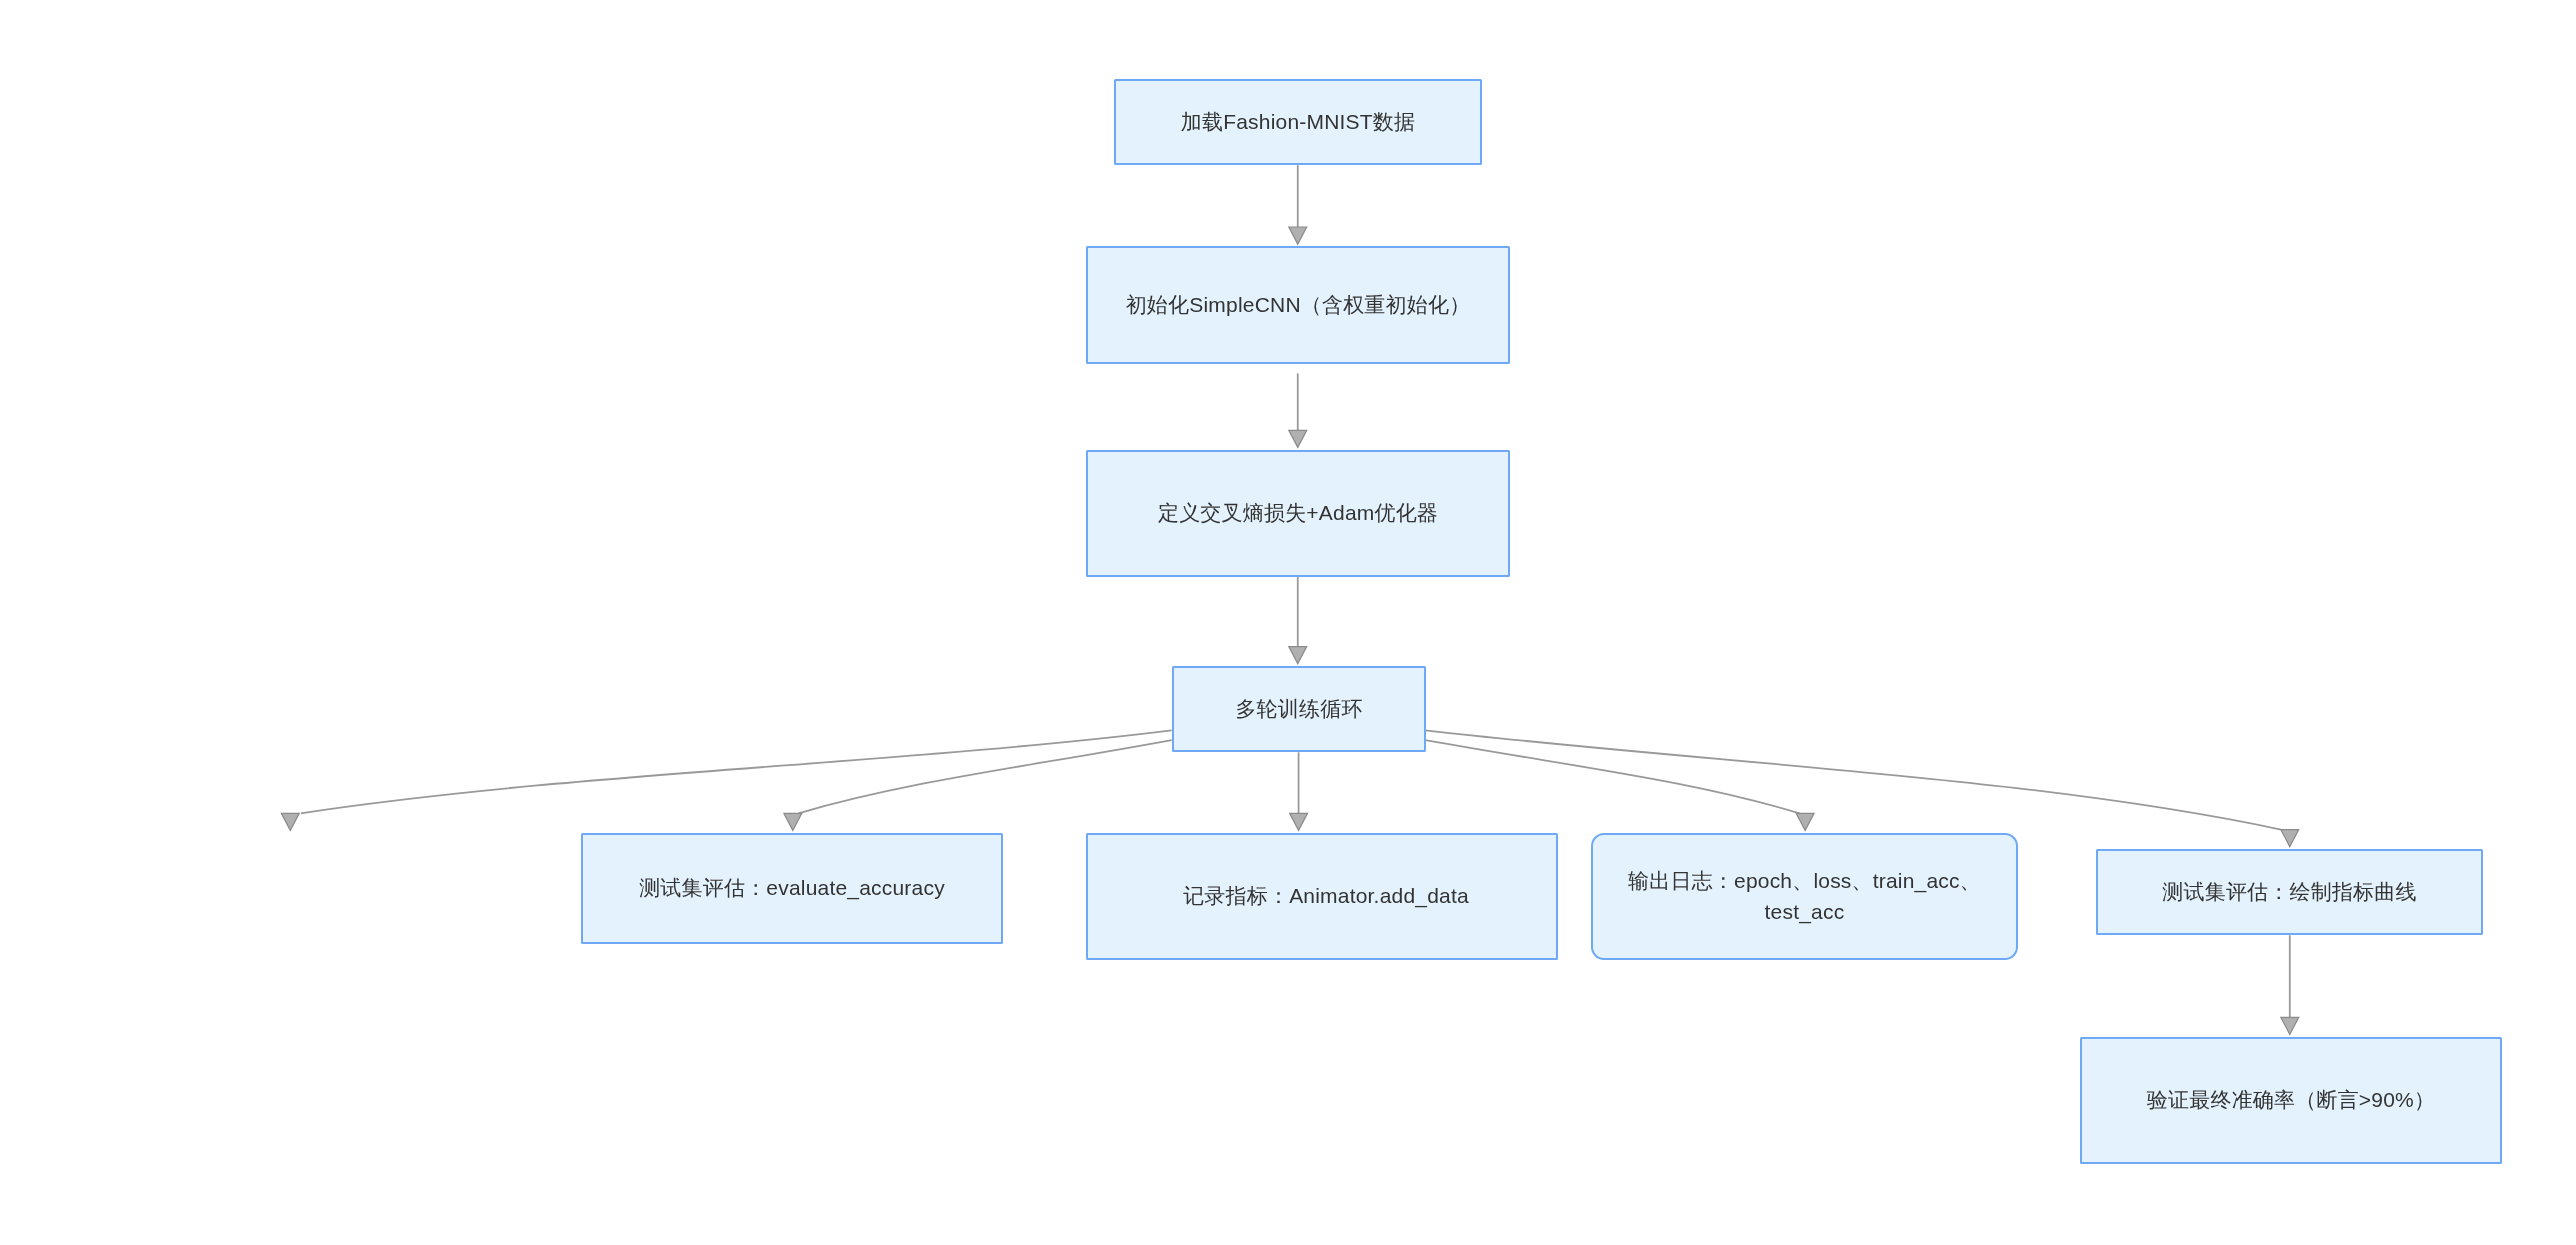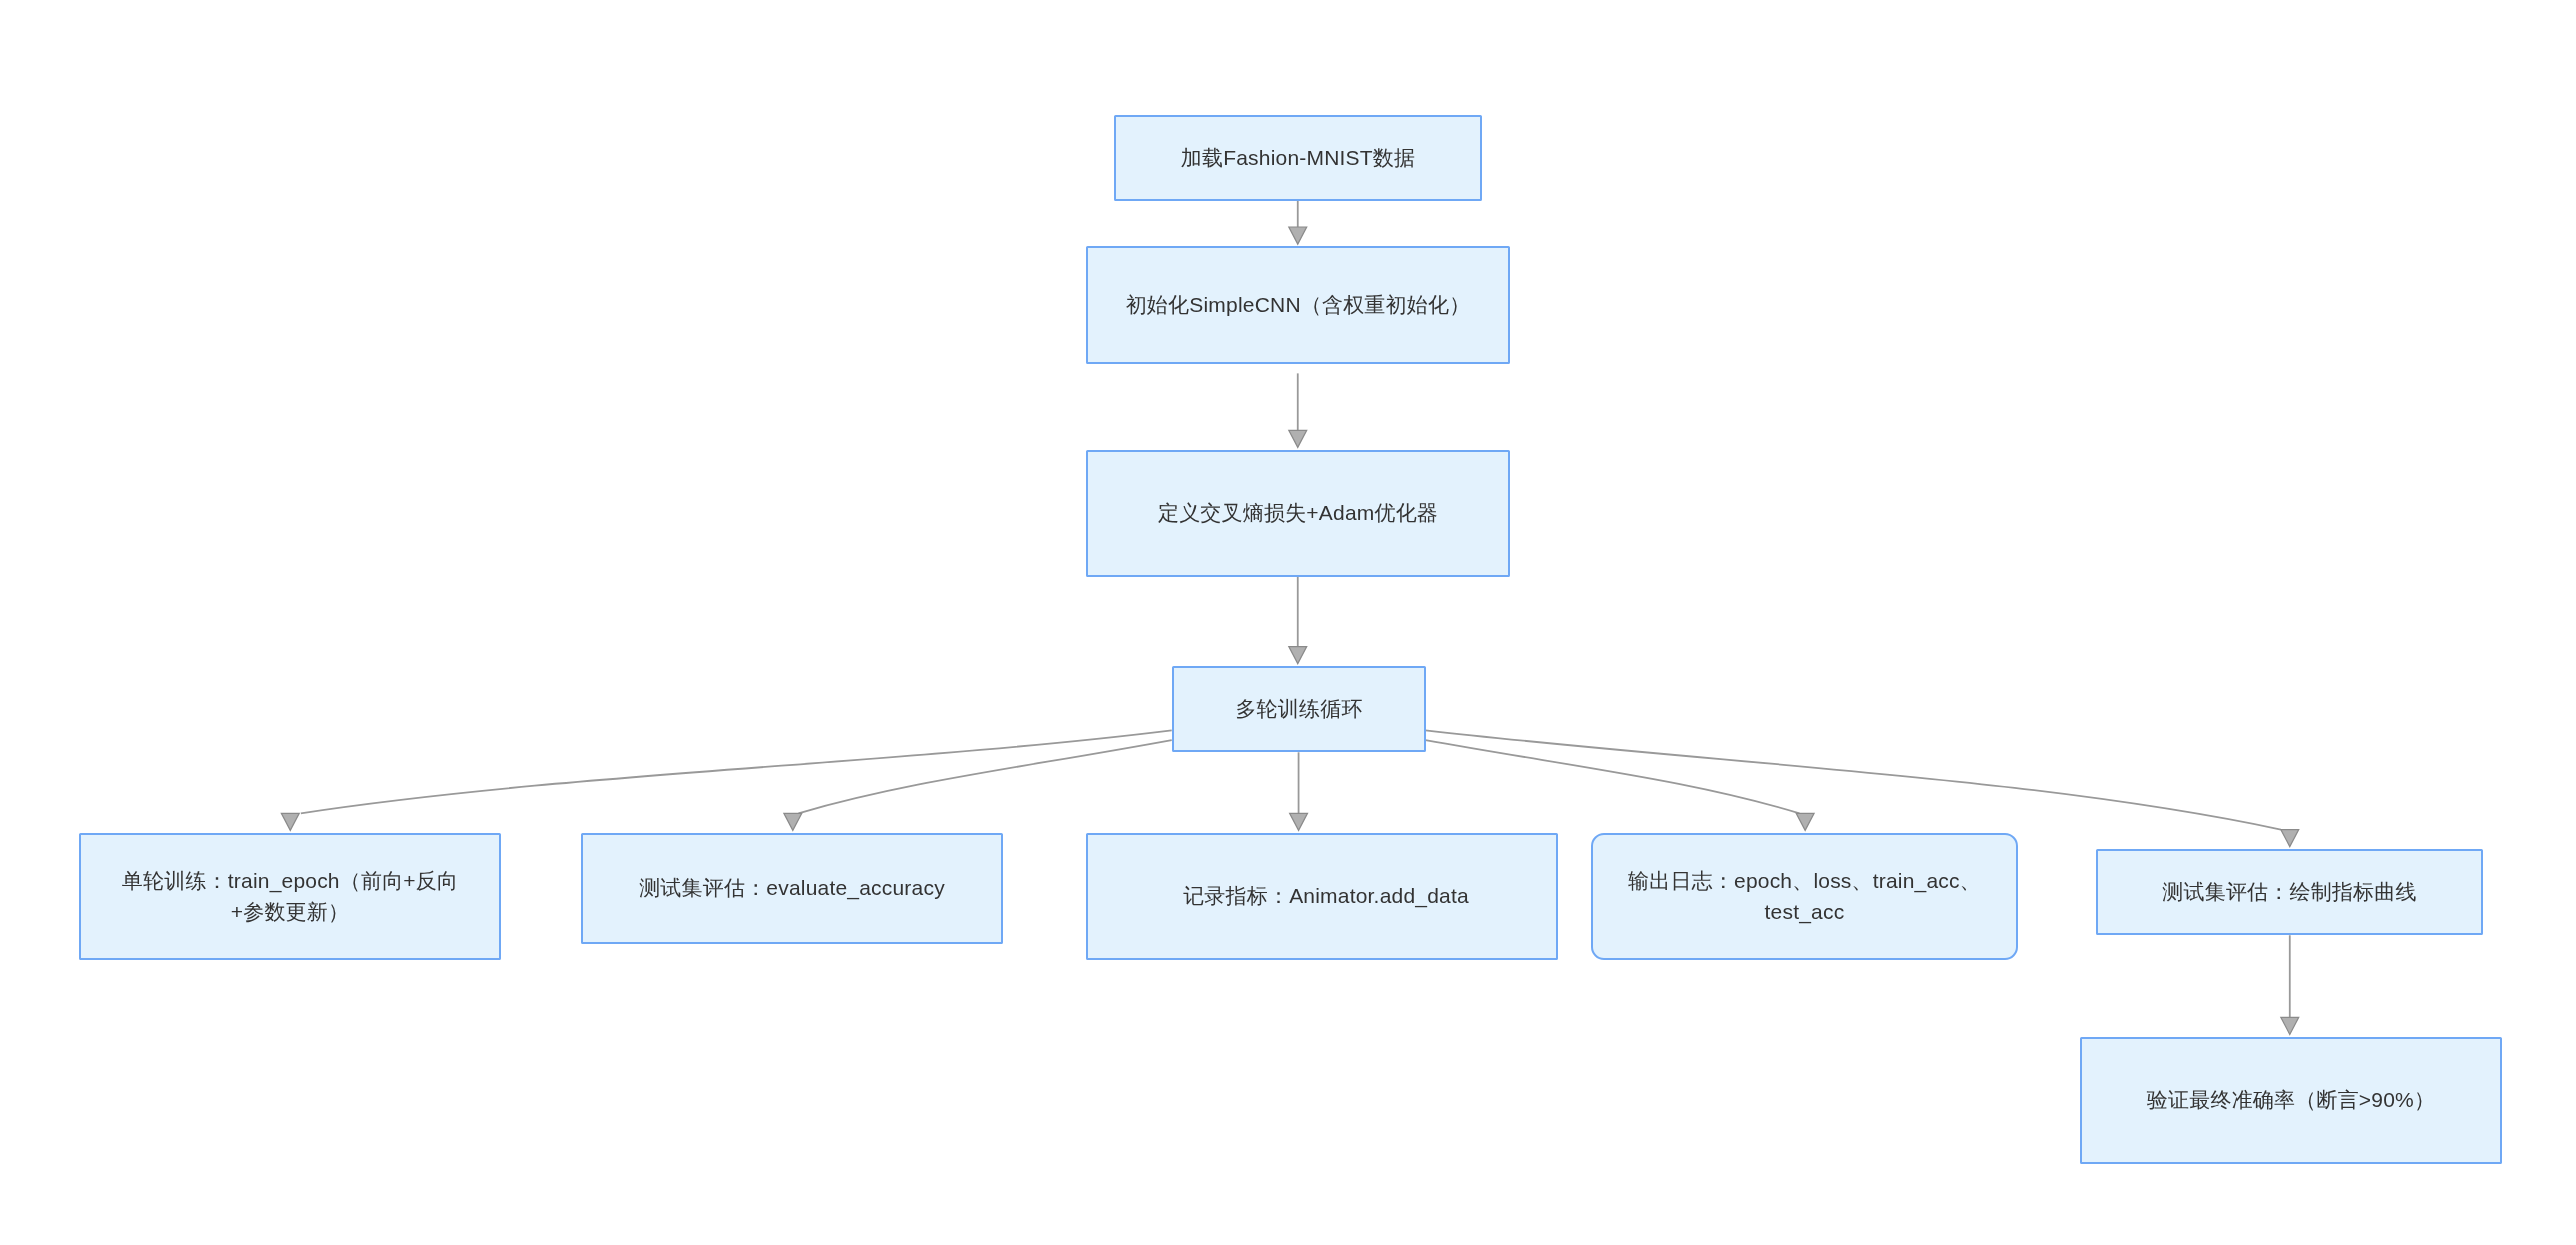--- a/index.html
+++ b/index.html
@@ -30,35 +30,31 @@
       <polygon points="964,1000 986,1000 975,1021" fill="#b0b0b0" stroke="#8a8a8a" stroke-width="1.5"></polygon>
       <path d="M1597,925 L1597,1009" fill="none" stroke="#999999" stroke-width="2.2"></path>
       <polygon points="1586,1000 1608,1000 1597,1021" fill="#b0b0b0" stroke="#8a8a8a" stroke-width="1.5"></polygon>
       <path d="M1753,910 C1950,945 2080,960 2213,1000" fill="none" stroke="#999999" stroke-width="2.2"></path>
       <polygon points="2209,1000 2231,1000 2220,1021" fill="#b0b0b0" stroke="#8a8a8a" stroke-width="1.5"></polygon>
       <path d="M1753,898 C2120,940 2500,955 2805,1020" fill="none" stroke="#999999" stroke-width="2.2"></path>
       <polygon points="2805,1020 2827,1020 2816,1041" fill="#b0b0b0" stroke="#8a8a8a" stroke-width="1.5"></polygon>
       <path d="M2816,1150 L2816,1260" fill="none" stroke="#999999" stroke-width="2.2"></path>
       <polygon points="2805,1251 2827,1251 2816,1272" fill="#b0b0b0" stroke="#8a8a8a" stroke-width="1.5"></polygon>
     </svg>
-<div class="node" style="left: 1114px; top: 79px; width: 368px; height: 86px; margin-top: 36px;">
+<div class="node" style="left: 1114px; top: 79px; width: 368px; height: 86px;">
       <span class="label">加载Fashion-MNIST数据</span>
     </div>
     <div class="node" style="left: 1086px; top: 246px; width: 424px; height: 118px;">
       <span class="label">初始化SimpleCNN（含权重初始化）</span>
     </div>
     <div class="node" style="left: 1086px; top: 450px; width: 424px; height: 127px;">
       <span class="label">定义交叉熵损失+Adam优化器</span>
     </div>
     <div class="node" style="left: 1172px; top: 666px; width: 254px; height: 86px;">
       <span class="label">多轮训练循环</span>
-    </div>
-    <div class="node" style="left: 79px; top: 833px; width: 422px; height: 127px;">
-      <span class="label">单轮训练：train_epoch（前向+反向
-+参数更新）</span>
     </div>
     <div class="node" style="left: 581px; top: 833px; width: 422px; height: 111px;">
       <span class="label">测试集评估：evaluate_accuracy</span>
     </div>
     <div class="node" style="left: 1086px; top: 833px; width: 472px; height: 127px; padding-left: 8px;">
       <span class="label">记录指标：Animator.add_data</span>
     </div>
     <div class="node" style="left: 1591px; top: 833px; width: 427px; height: 127px; border-radius: 13px;">
       <span class="label">输出日志：epoch、loss、train_acc、
 test_acc</span>

